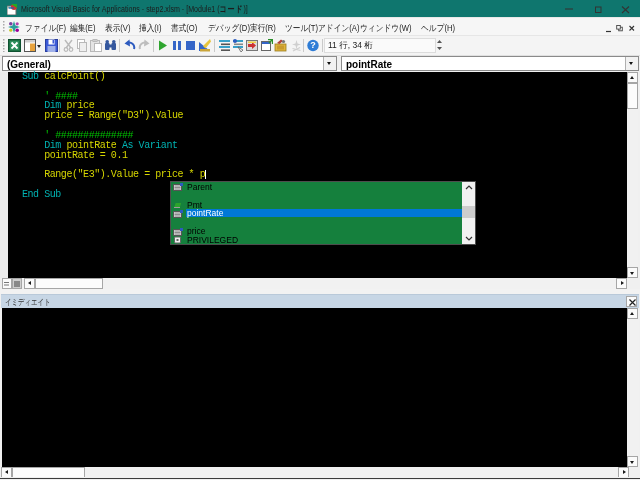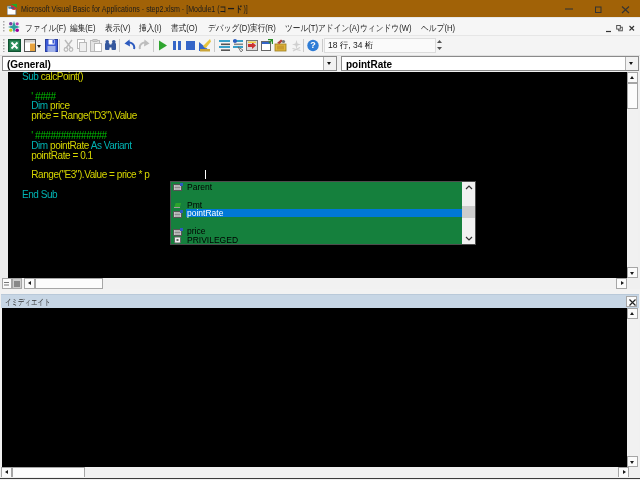--- a/index.html
+++ b/index.html
@@ -1,30 +1,30 @@
 <!DOCTYPE html>
 <html><head><meta charset="utf-8">
 <style>
 html,body{margin:0;padding:0;width:640px;height:480px;overflow:hidden;background:#f0f0f0}
 body{font-family:"Liberation Sans",sans-serif;position:relative}
 .abs{position:absolute}
-#titlebar{left:0;top:0;width:640px;height:17px;background:#a16207;border-bottom:1px solid #e8e8e8}
+#titlebar{left:0;top:0;width:640px;height:17px;background:#0f766e;border-bottom:1px solid #e8e8e8}
 #titletxt{left:21px;top:3px;font-size:9px;color:#1c1c1c;white-space:nowrap;transform:scaleX(.785);transform-origin:0 50%}
 #menubar{left:0;top:18px;width:640px;height:17px;background:#f6f6f6;border-bottom:1px solid #e6e6e6}
 .mi{position:absolute;top:4px;font-size:9px;color:#1c1c1c;white-space:nowrap;transform:scaleX(.85);transform-origin:0 50%}
 #toolbar{left:0;top:36px;width:640px;height:19px;background:#f4f4f4;border-bottom:1px solid #e0e0e0}
 .tsep{position:absolute;top:3px;width:1px;height:13px;background:#c9c9c9}
 #comborow{left:0;top:56px;width:640px;height:16px;background:#f0f0f0}
 .combo{position:absolute;top:0;height:13px;background:#fff;border:1px solid #8a8a8a;font-size:10px;font-weight:bold;color:#000}
 .combo .txt{position:absolute;left:4px;top:2px;white-space:nowrap}
 .cbtn{position:absolute;right:0;top:0;width:12px;height:13px;background:#f2f2f2;border-left:1px solid #b0b0b0}
 .cbtn .t{position:absolute;left:3px;top:5px;width:0;height:0;border-left:2.5px solid transparent;border-right:2.5px solid transparent;border-top:3.5px solid #111}
 #marginbar{left:0;top:72px;width:8px;height:206px;background:#ececec;border-right:1px solid #d8d8d8}
 #codebg{left:8px;top:72px;width:619px;height:206px;background:#000}
-#code{left:22px;top:72px;margin:0;font-family:Liberation Sans, sans-serif;font-size:10px;letter-spacing:-0.45px;line-height:9.83px;white-space:pre;color:#d6d600}
+#code{left:22px;top:72px;margin:0;font-family:Liberation Mono, monospace;font-size:10px;letter-spacing:-0.45px;line-height:9.83px;white-space:pre;color:#d6d600}
 .k{color:#00b2b2}.c{color:#00bf00}.y{color:#d6d600}
 .cjk{letter-spacing:5.1px;font-weight:bold}
 #caret{left:205px;top:170px;width:1px;height:9px;background:#fff}
 
 .sbv{background:#f1f1f1}
 .sbb{position:absolute;background:#fbfbfb;border:1px solid #a6a6a6;box-sizing:border-box}
 .thumb{position:absolute;background:#fcfcfc;border:1px solid #a6a6a6;box-sizing:border-box}
 .tu{position:absolute;width:0;height:0;border-left:2.5px solid transparent;border-right:2.5px solid transparent;border-bottom:3.5px solid #1a1a1a}
 .td{position:absolute;width:0;height:0;border-left:2.5px solid transparent;border-right:2.5px solid transparent;border-top:3.5px solid #1a1a1a}
 .tl{position:absolute;width:0;height:0;border-top:2.5px solid transparent;border-bottom:2.5px solid transparent;border-right:3.5px solid #1a1a1a}
@@ -205,21 +205,21 @@
       <path d="M5.5 1 L6.5 4.5 L10 5.5 L6.5 6.5 L5.5 10 L4.5 6.5 L1 5.5 L4.5 4.5 Z" fill="#cfcfcf"></path>
       <path d="M1.5 9.5 L9.5 11.5 M9 8.5 L2 12" stroke="#cfcfcf" stroke-width="1.2"></path>
     </svg>
  <div class="tsep" style="left:303px"></div>
  <svg class="ticon" style="left:307px" width="12" height="13" viewBox="0 0 12 13">
       <circle cx="6" cy="6.5" r="5.7" fill="#2e7cd6"></circle>
       <text x="6" y="9.4" font-family="Liberation Sans" font-size="9" font-weight="bold" fill="#fff" text-anchor="middle">?</text>
     </svg>
  <div class="tsep" style="left:322px"></div>
  <div class="abs" style="left:324px;top:2px;width:112px;height:15px;background:#fafafa;border:1px solid #dcdcdc;box-sizing:border-box"></div>
- <div class="abs" style="left:328px;top:4px;font-size:8.5px;color:#1c1c1c;white-space:nowrap">18 行, 34 桁</div>
+ <div class="abs" style="left:328px;top:4px;font-size:8.5px;color:#1c1c1c;white-space:nowrap">11 行, 34 桁</div>
  <svg class="abs" style="left:437px;top:4px" width="6" height="11">
       <path d="M0 3 L5 3 L2.5 0 Z" fill="#555"></path>
       <path d="M0 7 L5 7 L2.5 10 Z" fill="#555"></path>
     </svg>
 </div>
 <div class="abs" id="comborow">
  <div class="combo" style="left:2px;width:333px">
       <span class="txt">(General)</span>
       <span class="cbtn">
         <span class="t"></span>

